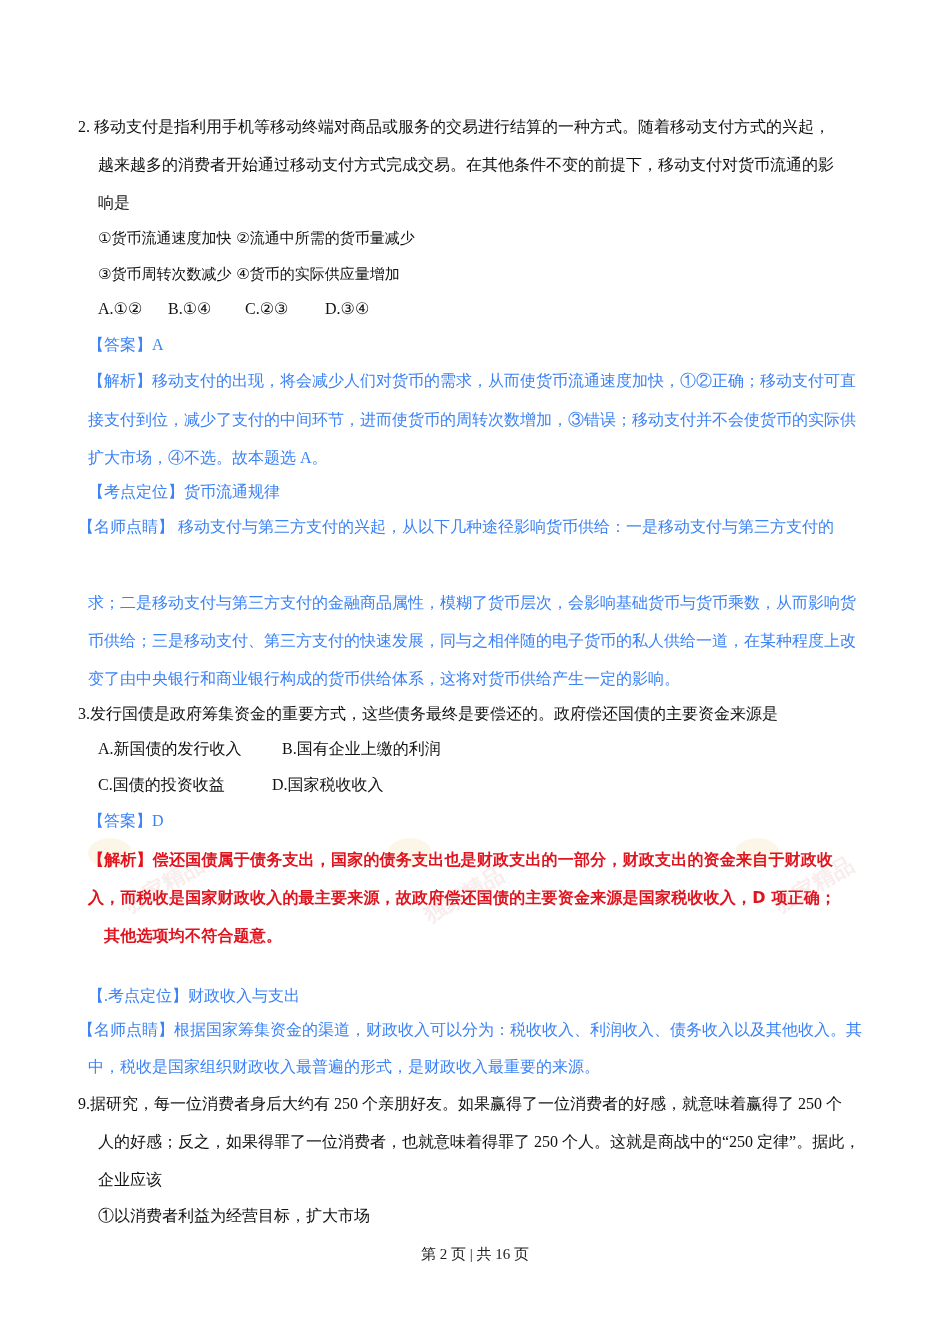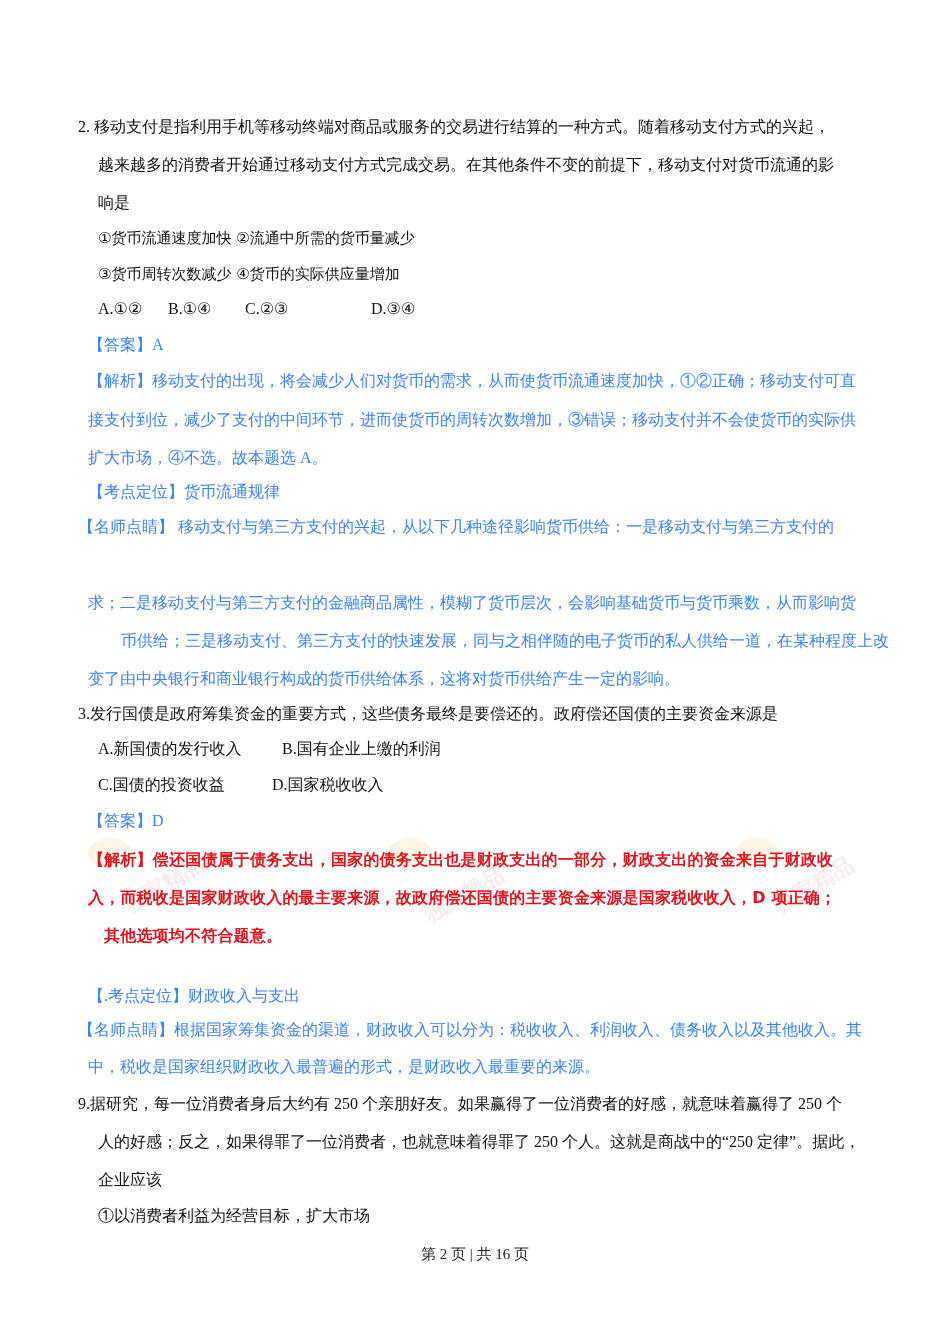--- a/index.html
+++ b/index.html
@@ -73,35 +73,35 @@
   <div class="line black" style="left:78px; top:117px;">2. 移动支付是指利用手机等移动终端对商品或服务的交易进行结算的一种方式。随着移动支付方式的兴起，</div>
   <div class="line black" style="left:98px; top:155px;">越来越多的消费者开始通过移动支付方式完成交易。在其他条件不变的前提下，移动支付对货币流通的影</div>
   <div class="line black" style="left:98px; top:193px;">响是</div>
 
   <div class="line black" style="left:98px; top:228px; font-family: 'DejaVu Sans', sans-serif; font-size:15px;">①货币流通速度加快   ②流通中所需的货币量减少</div>
   <div class="line black" style="left:98px; top:264px; font-family: 'DejaVu Sans', sans-serif; font-size:15px;">③货币周转次数减少   ④货币的实际供应量增加</div>
 
   <div class="line black" style="left:98px; top:299px;">A.①②</div>
   <div class="line black" style="left:168px; top:299px;">B.①④</div>
   <div class="line black" style="left:245px; top:299px;">C.②③</div>
-  <div class="line black" style="left:325px; top:299px;margin-left:46px;">D.③④</div>
+  <div class="line black" style="left:325px; top:299px;">D.③④</div>
 
   <div class="line red" style="left:88px; top:335px;">
     <span>【答案】</span><span>A</span>
   </div>
 
   <div class="line red" style="left:88px; top:371px;">【解析】移动支付的出现，将会减少人们对货币的需求，从而使货币流通速度加快，①②正确；移动支付可直</div>
   <div class="line red" style="left:88px; top:410px;">接支付到位，减少了支付的中间环节，进而使货币的周转次数增加，③错误；移动支付并不会使货币的实际供</div>
   <div class="line red" style="left:88px; top:448px;">扩大市场，④不选。故本题选 A。</div>
 
   <div class="line red" style="left:88px; top:482px;">【考点定位】货币流通规律</div>
 
   <div class="line red" style="left:78px; top:517px;">【名师点睛】 移动支付与第三方支付的兴起，从以下几种途径影响货币供给：一是移动支付与第三方支付的</div>
   <div class="line red" style="left:88px; top:593px;">求；二是移动支付与第三方支付的金融商品属性，模糊了货币层次，会影响基础货币与货币乘数，从而影响货</div>
-  <div class="line red" style="left:88px; top:631px;margin-left:33px;">币供给；三是移动支付、第三方支付的快速发展，同与之相伴随的电子货币的私人供给一道，在某种程度上改</div>
+  <div class="line red" style="left:88px; top:631px;">币供给；三是移动支付、第三方支付的快速发展，同与之相伴随的电子货币的私人供给一道，在某种程度上改</div>
   <div class="line red" style="left:88px; top:669px;">变了由中央银行和商业银行构成的货币供给体系，这将对货币供给产生一定的影响。</div>
 
   <div class="line black" style="left:78px; top:704px;">3.发行国债是政府筹集资金的重要方式，这些债务最终是要偿还的。政府偿还国债的主要资金来源是</div>
   <div class="line black" style="left:98px; top:739px;">A.新国债的发行收入</div>
   <div class="line black" style="left:282px; top:739px;">B.国有企业上缴的利润</div>
   <div class="line black" style="left:98px; top:775px;text-align:center;">C.国债的投资收益</div>
   <div class="line black" style="left:272px; top:775px;">D.国家税收收入</div>
 
   <div class="line red" style="left:88px; top:811px;">
     <span>【答案】</span><span>D</span>

